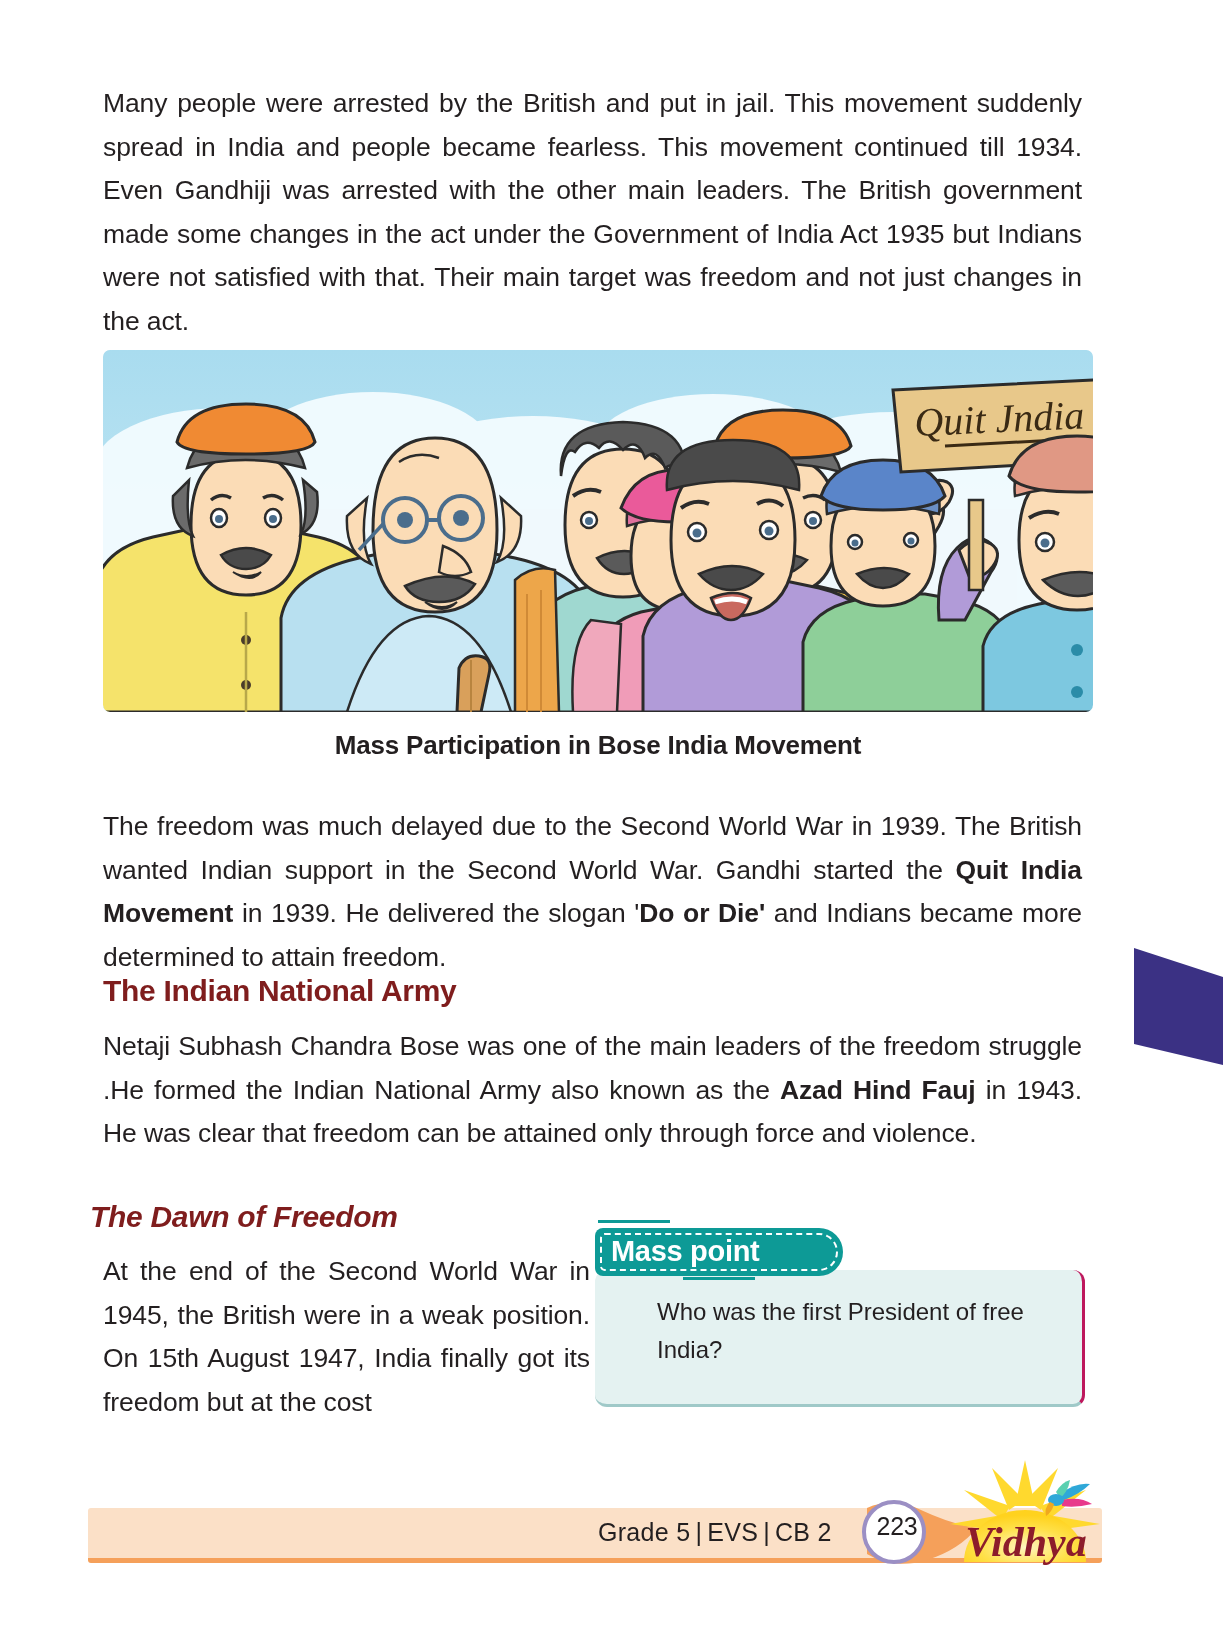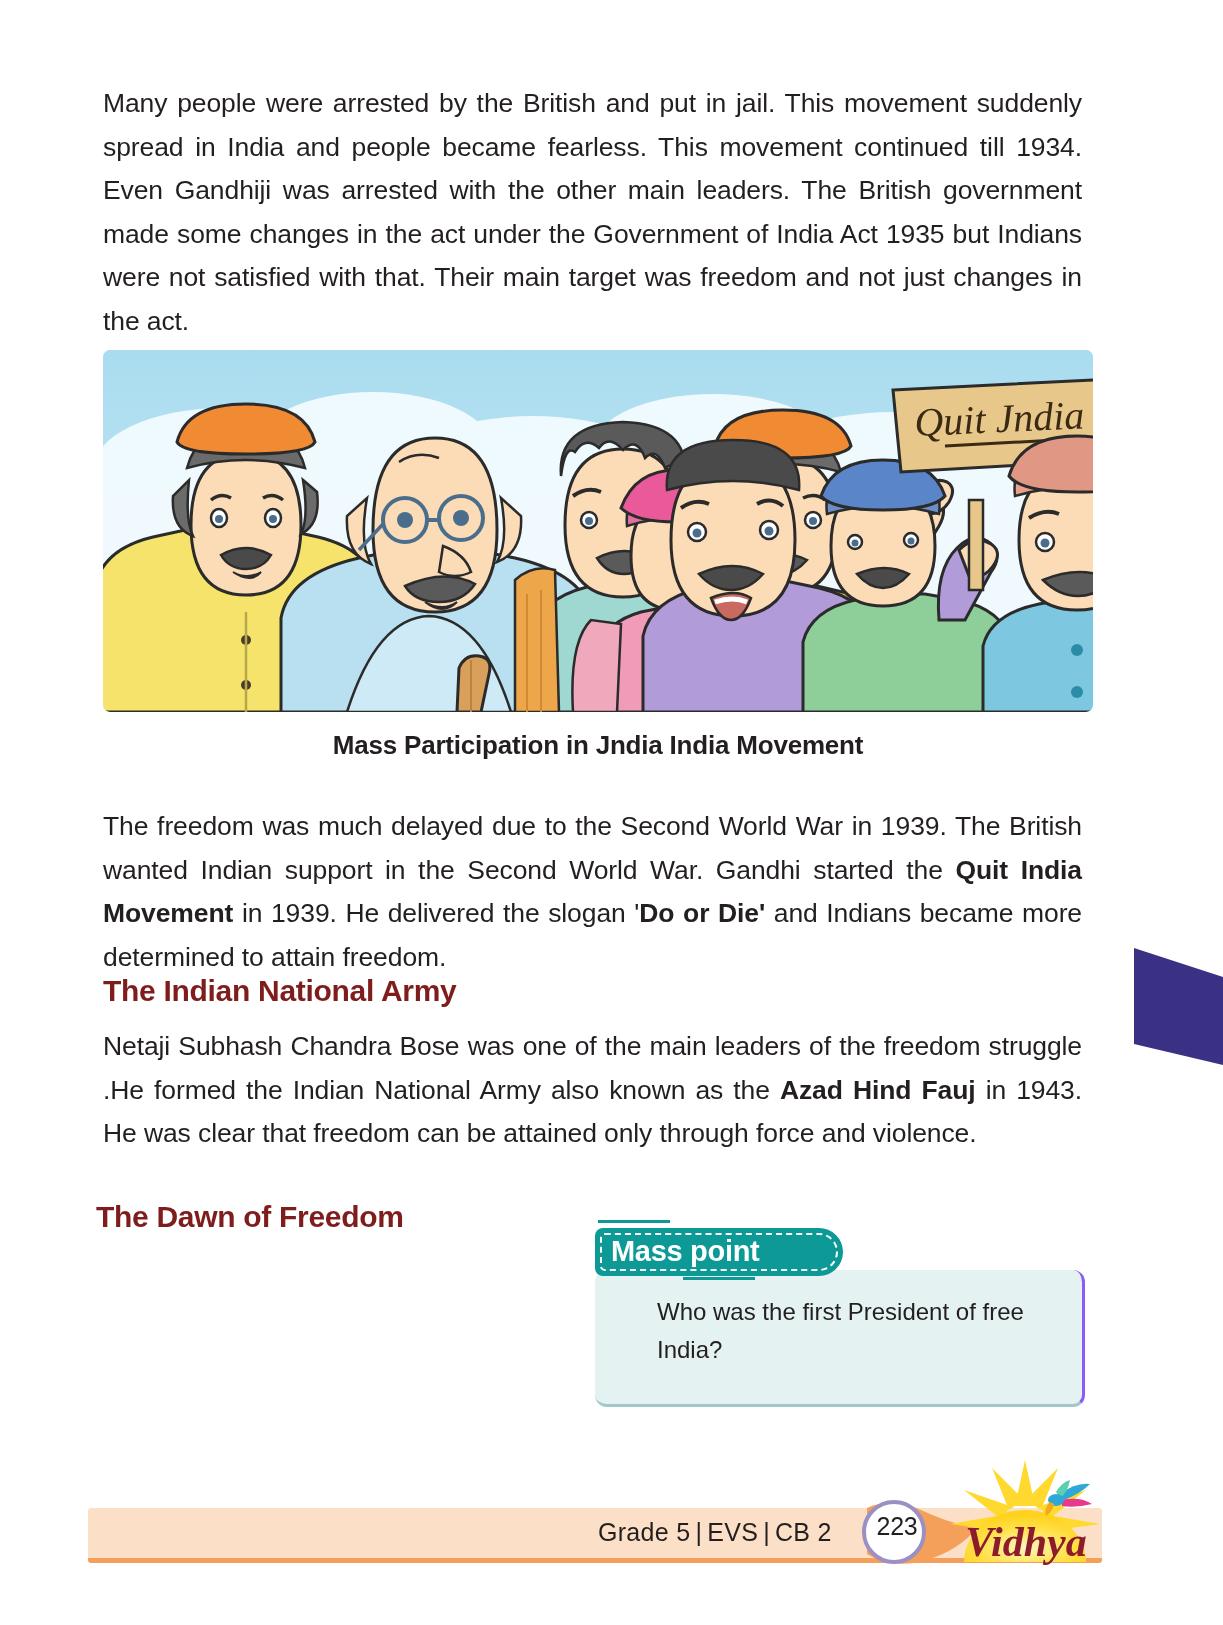--- a/index.html
+++ b/index.html
@@ -63,21 +63,21 @@
 
   .section-head {
     position: absolute;
     font-size: 30px;
     font-weight: 700;
     color: #7f1d1d;
     letter-spacing: -0.3px;
     white-space: nowrap;
   }
   #head-ina { left: 103px; top: 974px; }
-  #head-dawn { left: 96px; top: 1200px; }
+  #head-dawn { left: 90px; top: 1200px; font-style: italic; }
 
   
   .figure {
     position: absolute;
     left: 103px;
     top: 350px;
     width: 990px;
     height: 362px;
     border-radius: 7px;
     overflow: hidden;
@@ -109,21 +109,21 @@
 
   
   .checkpoint {
     position: absolute;
     left: 595px;
     top: 1270px;
     width: 490px;
     height: 137px;
     background: #e4f2f1;
     border-radius: 12px;
-    border-right: 3px solid #8b5cf6;
+    border-right: 3px solid #be185d;
     border-bottom: 3px solid #9fc9c8;
     box-sizing: border-box;
   }
   .checkpoint-head {
     position: absolute;
     left: 595px;
     top: 1228px;
     width: 248px;
     height: 48px;
     background: #0d9a96;
@@ -391,34 +391,35 @@
         </g>
 
         <g>
           <path d="M412 362 V230 q18 -16 40 -10 l4 142 Z" fill="#eda64a" stroke="#2b2b2b" stroke-width="2.5"></path>
           <path d="M424 244 v118 M438 240 v122" stroke="#d08a36" stroke-width="2" fill="none"></path>
         </g>
       </g>
     </svg>
   </div>
 
-  <div class="figcaption">Mass Participation in Jndia India Movement</div>
+  <div class="figcaption">Mass Participation in Bose India Movement</div>
 
   <div class="para" id="para-freedom">
     <span>The freedom was much delayed due to the Second World War in 1939. The British wanted Indian support in the Second World War. Gandhi started the </span><b>Quit India Movement</b><span> in 1939. He delivered the slogan '</span><b>Do or Die'</b><span> and Indians became more determined to attain freedom.</span>
   </div>
 
   <div class="section-head" id="head-ina">The Indian National Army</div>
 
   <div class="para" id="para-ina">
     <span>Netaji Subhash Chandra Bose was one of the main leaders of the freedom struggle .He formed the Indian National Army also known as the </span><b>Azad Hind Fauj</b><span> in 1943. He was clear that freedom can be attained only through force and violence.</span>
   </div>
 
   <div class="section-head" id="head-dawn">The Dawn of Freedom</div>
 
+  <div class="para" id="para-dawn">At the end of the Second World War in 1945, the British were in a weak position. On 15th August 1947, India finally got its freedom but at the cost</div>
 
   <div class="edge-tab">
     <svg viewBox="0 0 89 145" preserveAspectRatio="none" aria-hidden="true">
       <polygon points="0,28 89,57 89,145 0,124" fill="#3b3184"></polygon>
     </svg>
   </div>
 
   <div class="cp-underline" id="cp-ul-top"></div>
 
   <div class="checkpoint">

